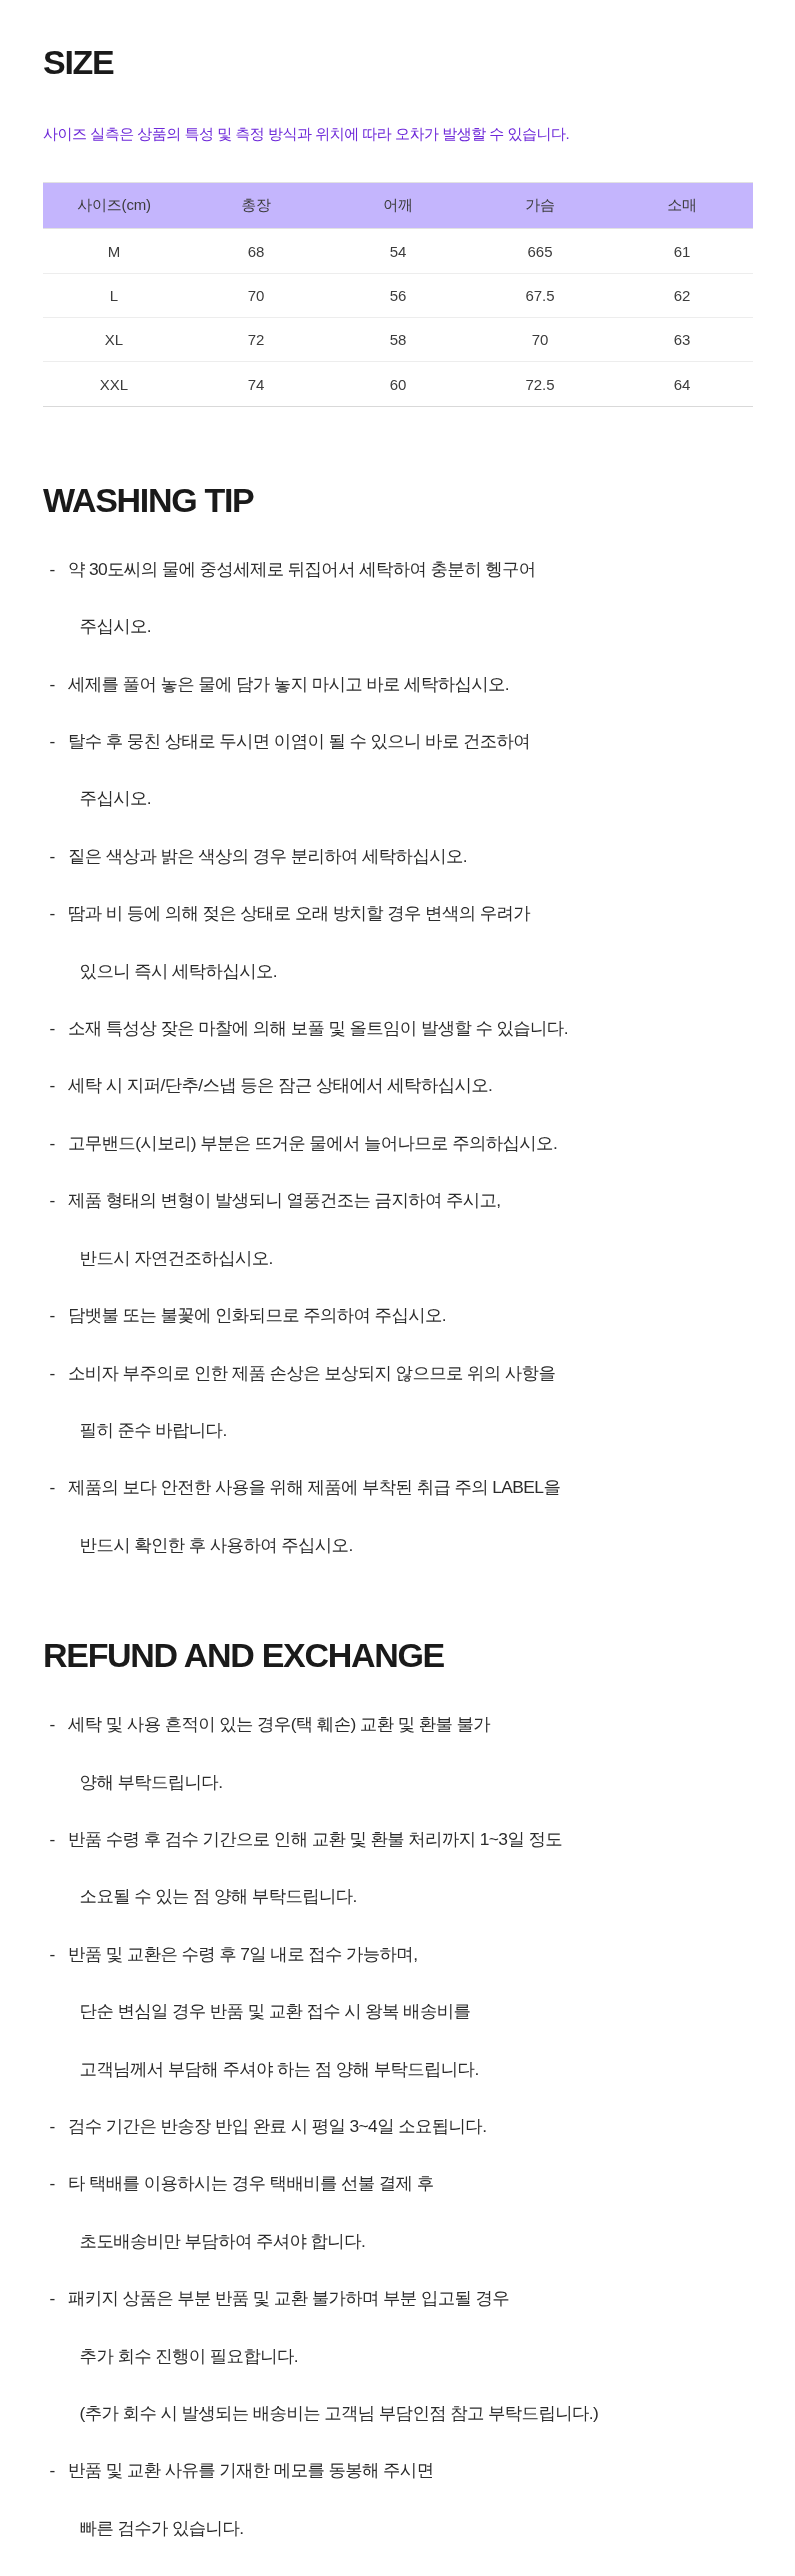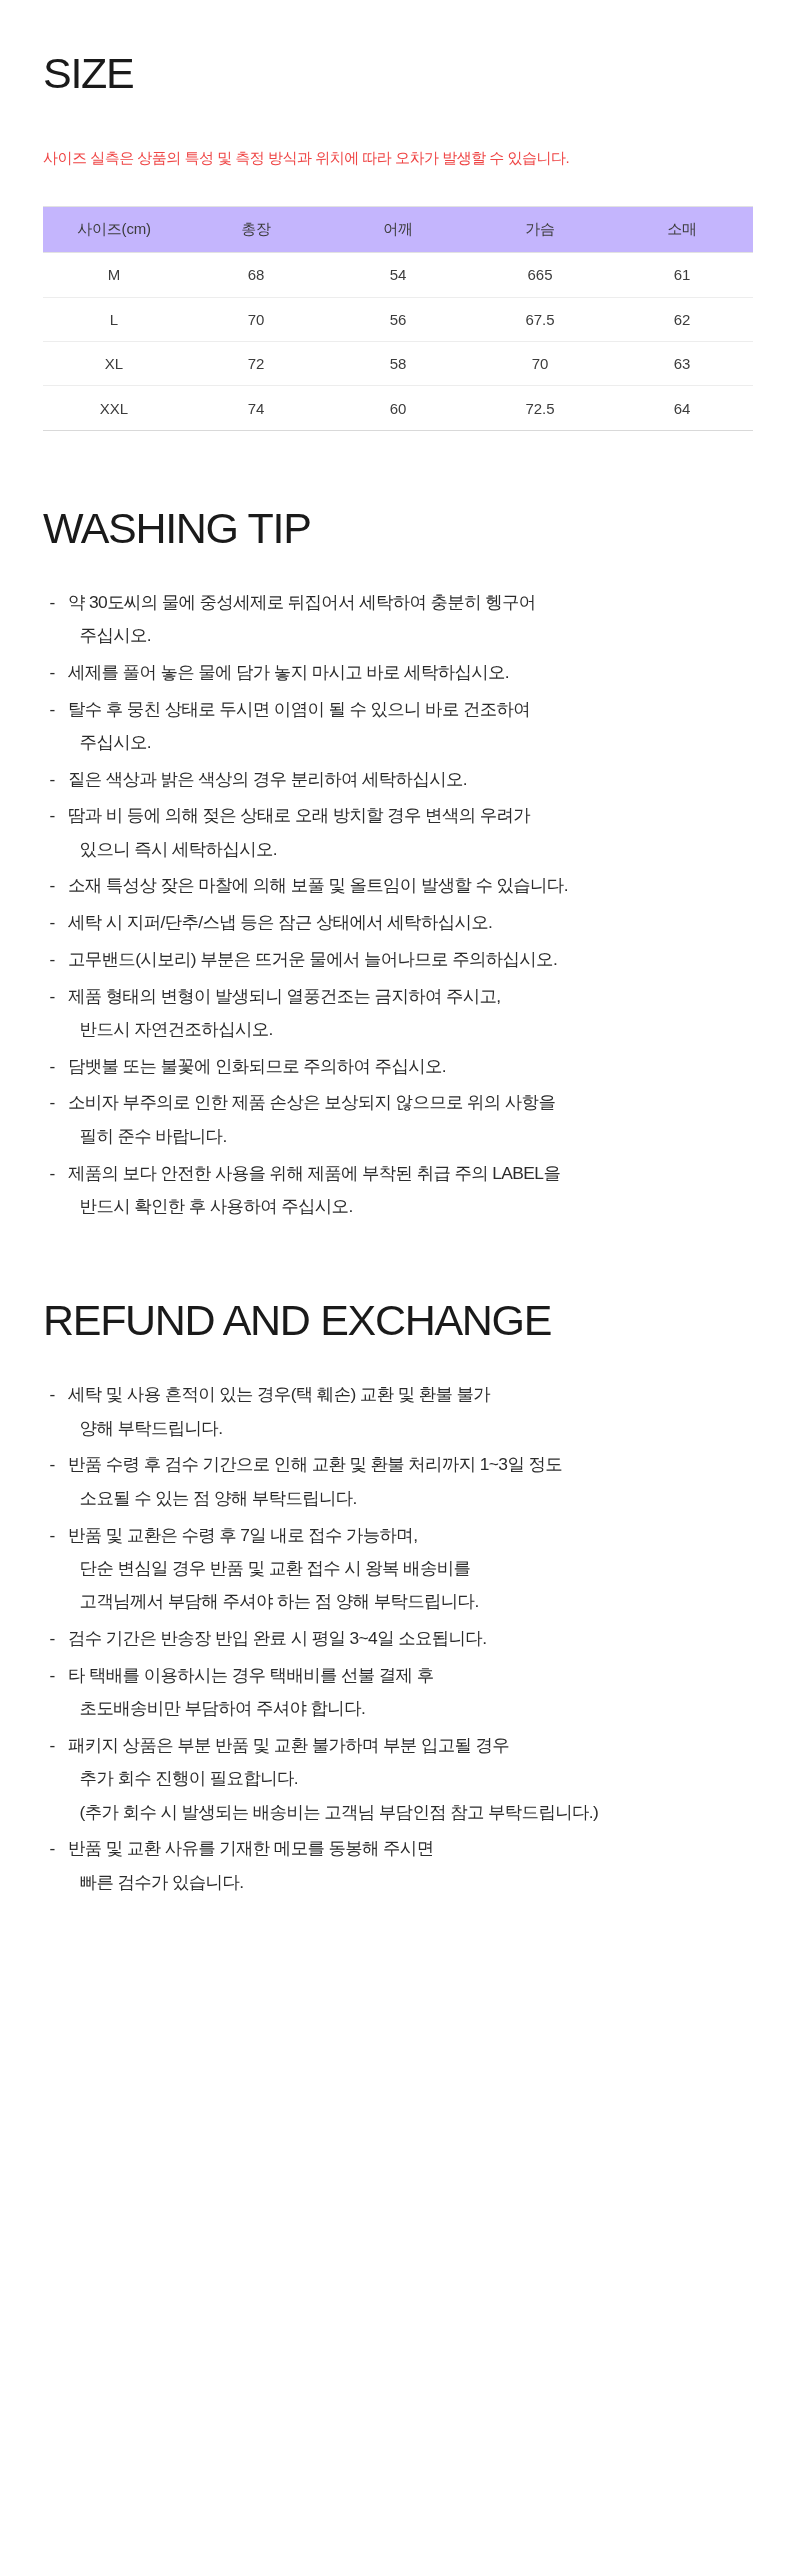--- a/index.html
+++ b/index.html
@@ -17,33 +17,33 @@
   .page {
     width: 796px;
     min-height: 2576px;
     padding: 0 0 50px 0;
     background: #ffffff;
     position: relative;
   }
 
   
   .section-head {
-    font-size: 43px;
-    font-weight: 400;
+    font-size: 34px;
+    font-weight: 700;
     letter-spacing: -1.3px;
     color: #1a1a1a;
     line-height: 1;
   }
   .size-head {
     padding: 16.5px 0 0 43px;
   }
   .size-sub {
     padding: 18px 0 0 43px;
     font-size: 15px;
-    color: #ef4444;
+    color: #6d28d9;
     letter-spacing: -0.5px;
   }
 
   
   .table-wrap {
     margin: 38px 43px 0 43px;
   }
   table.size-table {
     width: 710px;
     border-collapse: collapse;
@@ -94,20 +94,21 @@
     margin-bottom: 3.3px;
   }
   .list li .dash {
     position: absolute;
     left: 6.6px;
     top: 0;
     color: #2b2b2b;
   }
   .list li .ln {
     display: block;
+    margin-top: 24px;
   }
   .list li .ln.indent {
     padding-left: 11.6px;
   }
 </style>
 </head>
 <body>
 
 <div class="page">
 

